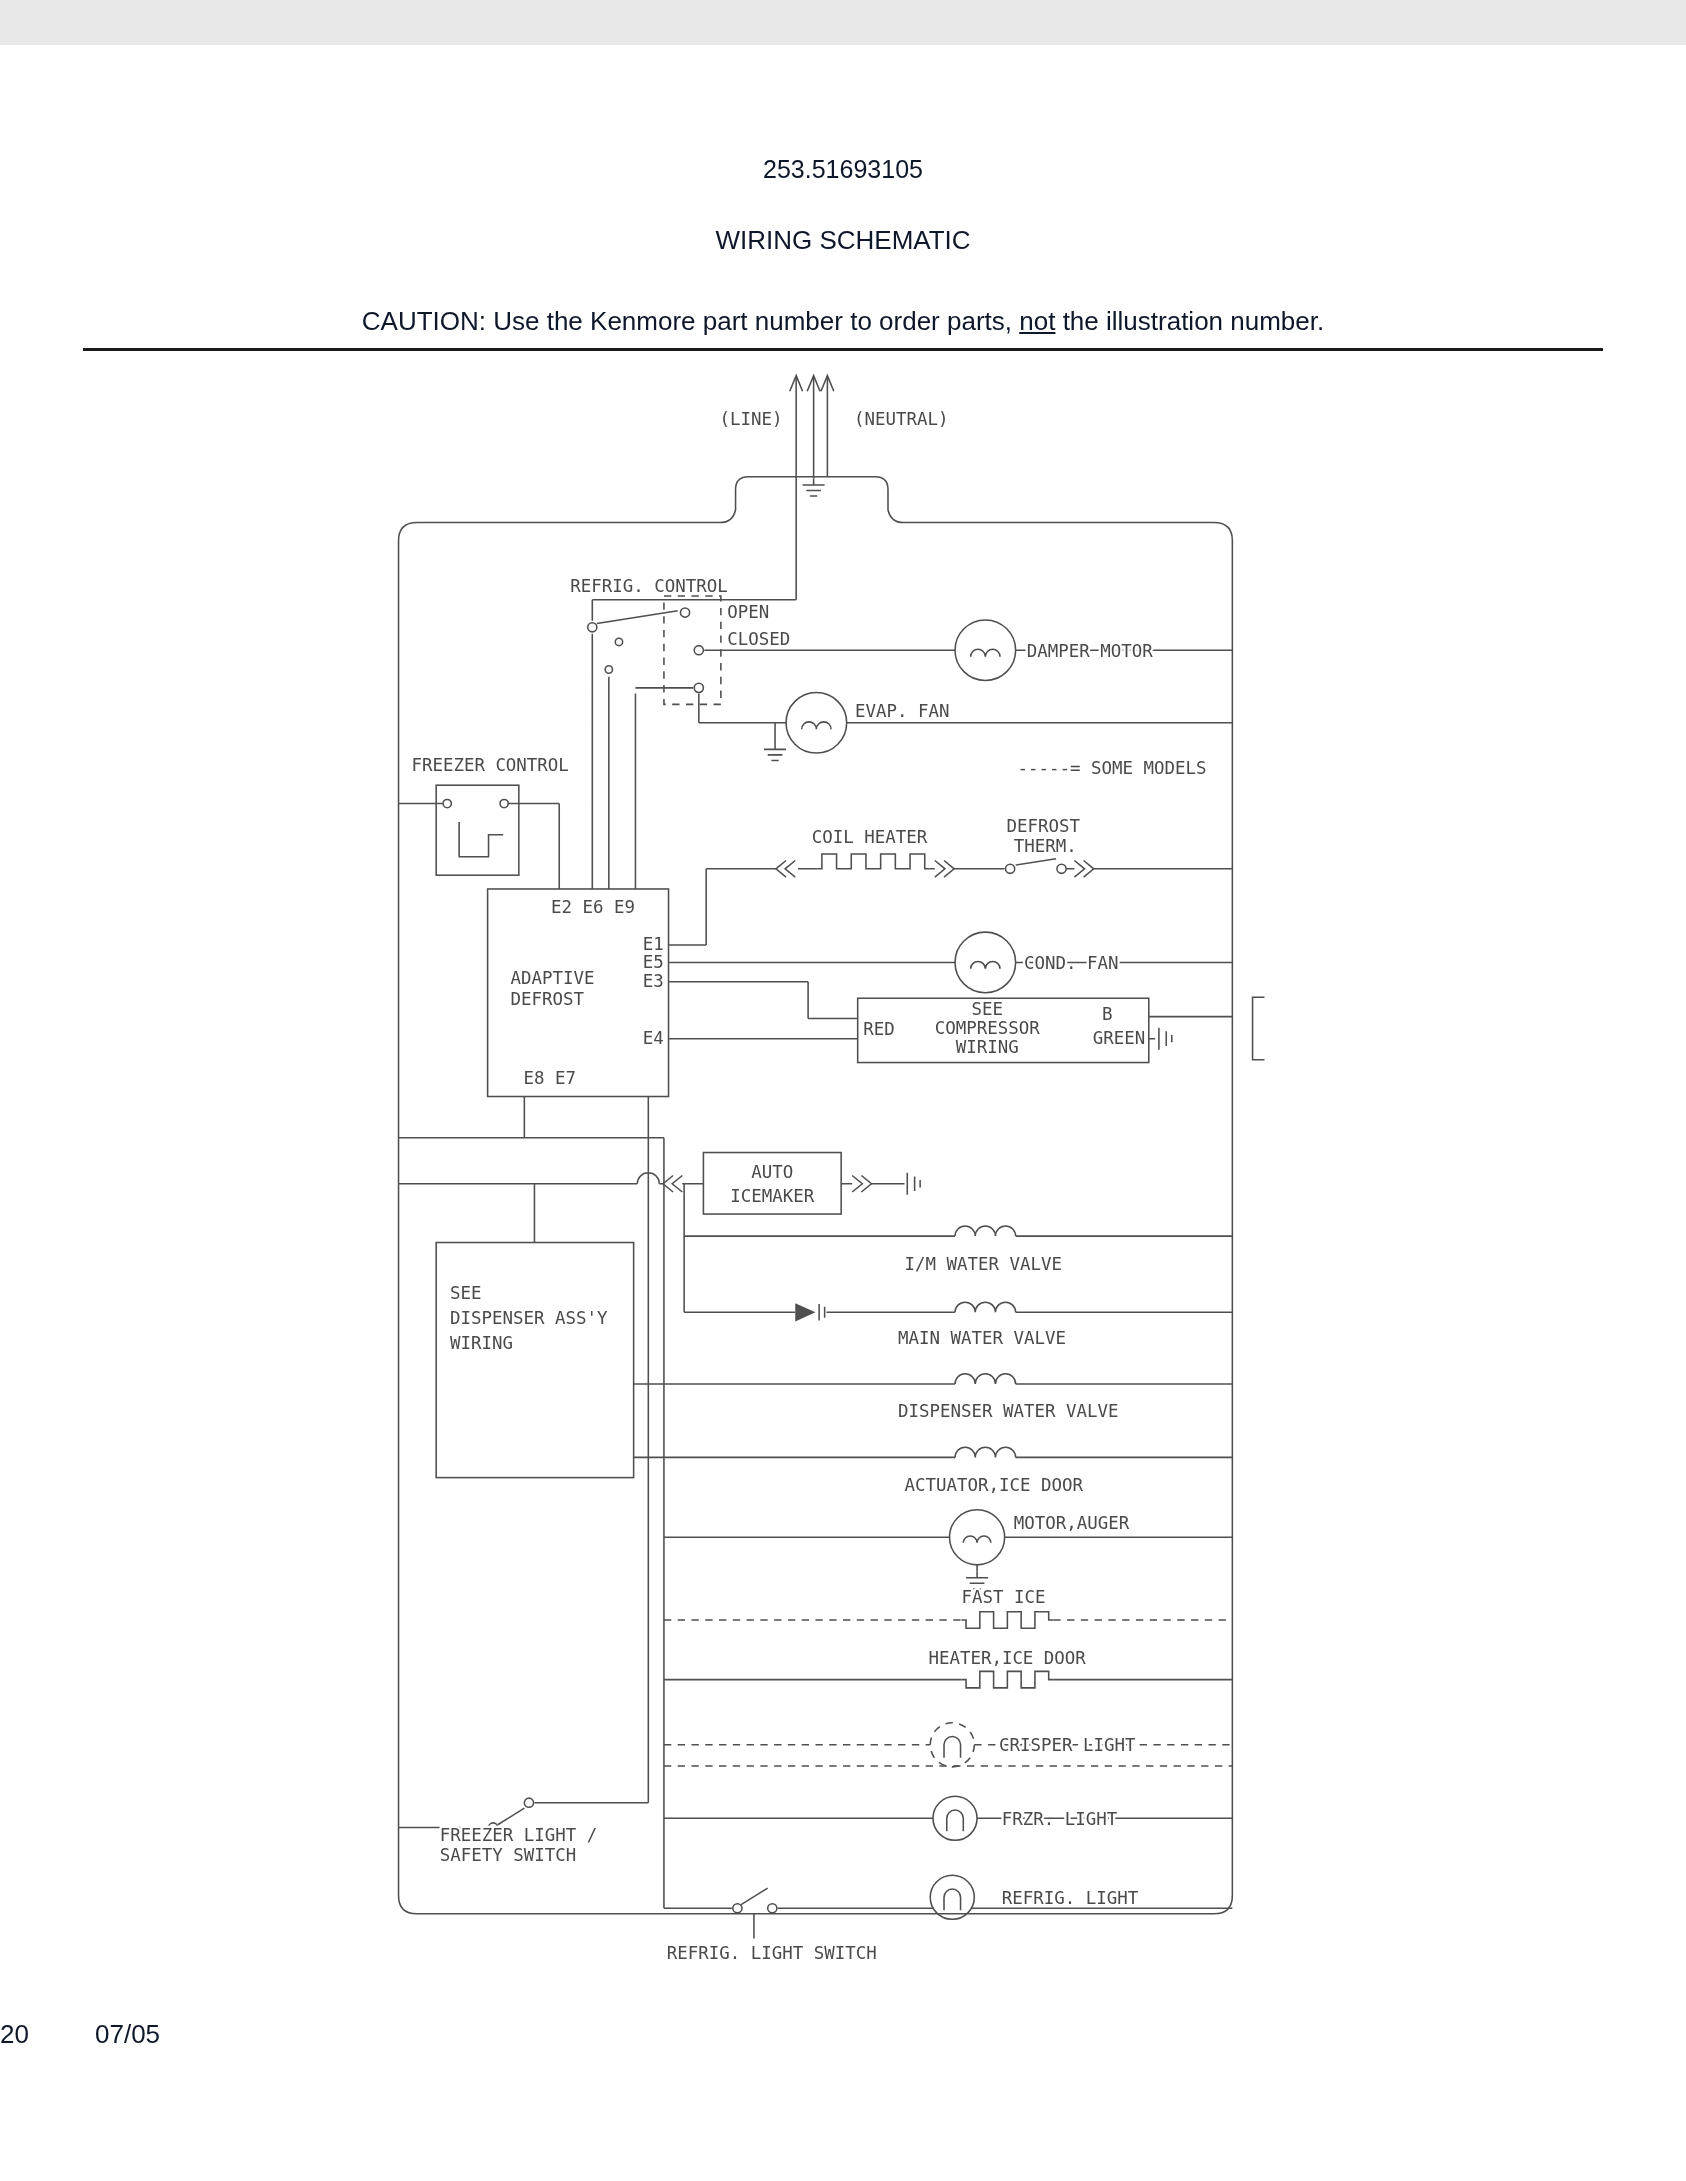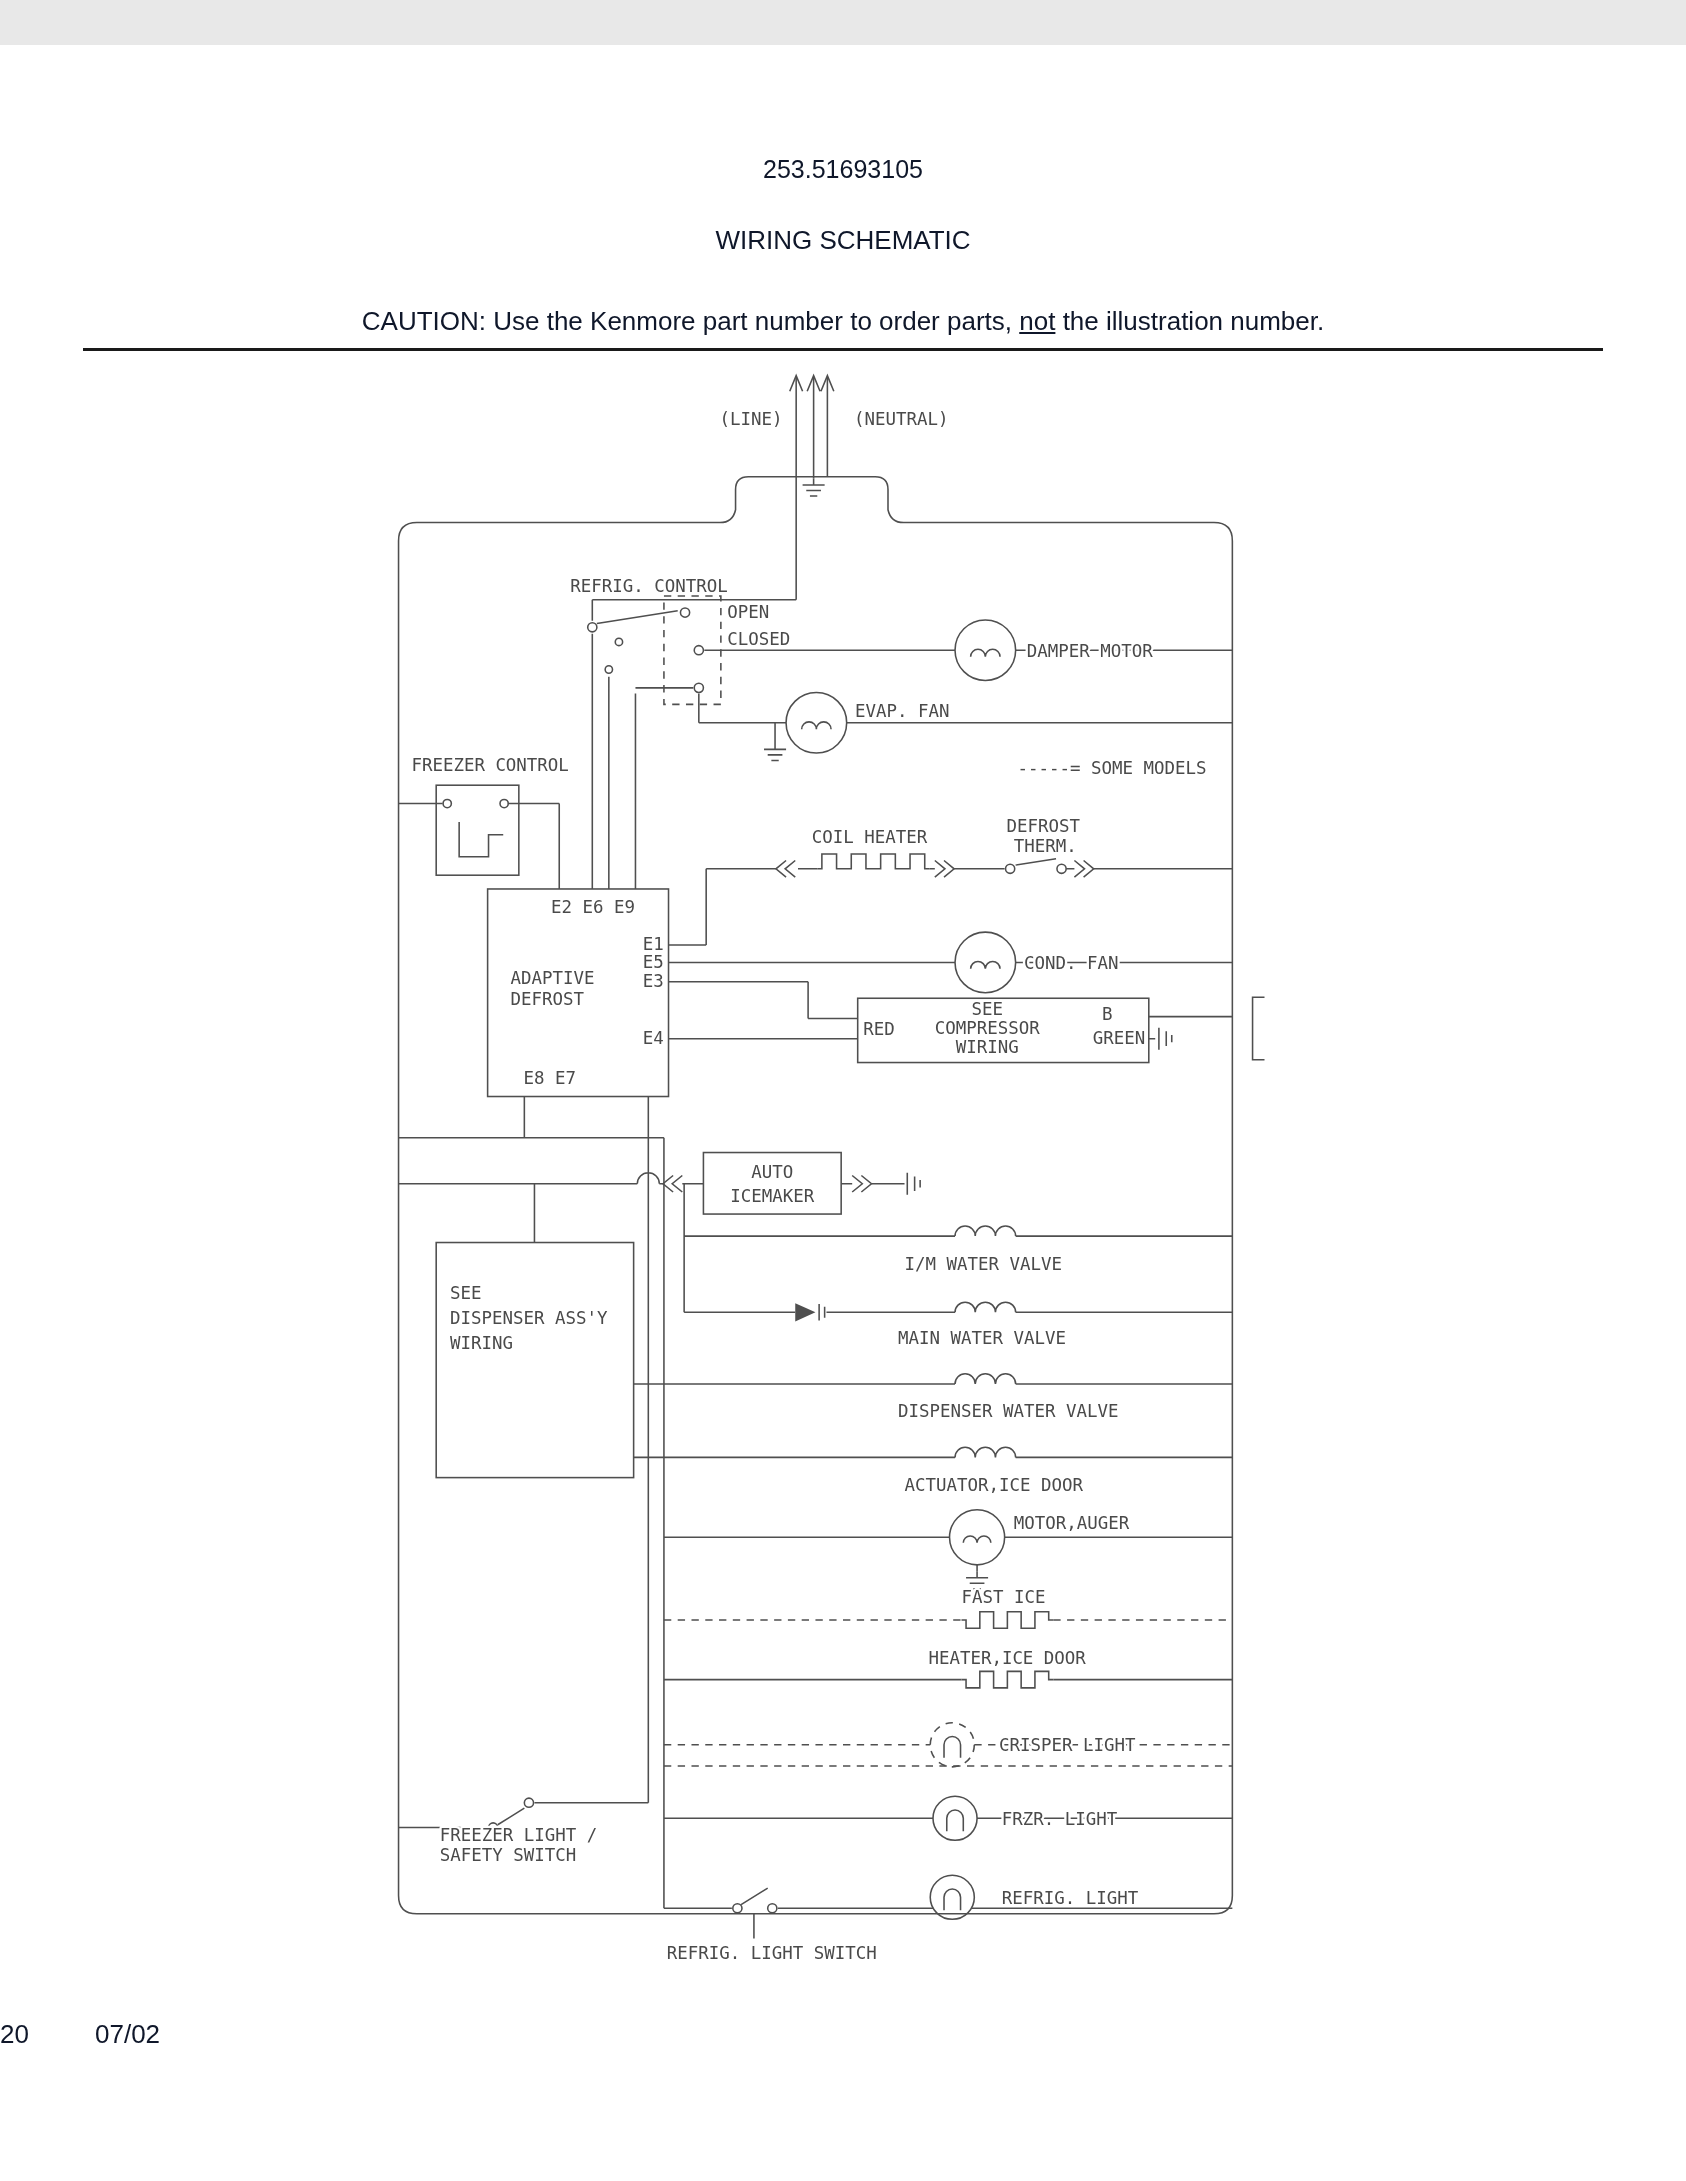--- a/index.html
+++ b/index.html
@@ -249,17 +249,17 @@
     <text x="1091" y="1938">FRZR. LIGHT</text>
     <text x="1091" y="2024">REFRIG. LIGHT</text>
     <text x="490" y="1366">SEE</text>
     <text x="490" y="1393">DISPENSER ASS'Y</text>
     <text x="490" y="1420">WIRING</text>
     <text x="479" y="1956">FREEZER LIGHT /</text>
     <text x="479" y="1978">SAFETY SWITCH</text>
     <text x="726" y="2084">REFRIG. LIGHT SWITCH</text>
   </svg>
 
-  <div class="footer-left">07/02</div>
+  <div class="footer-left">07/05</div>
   <div class="footer-page">20</div>
 
 </div>
 
 
 </body></html>

